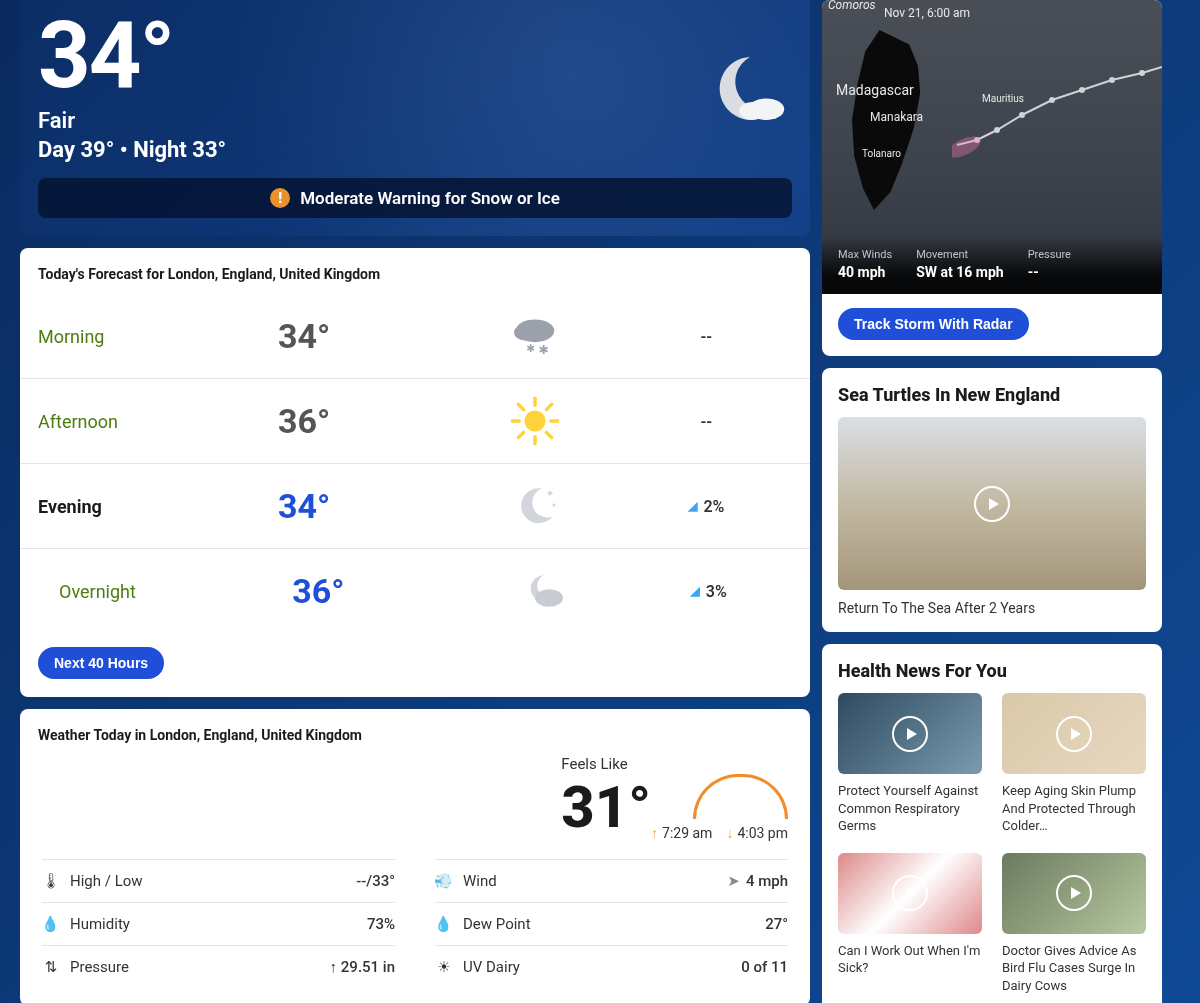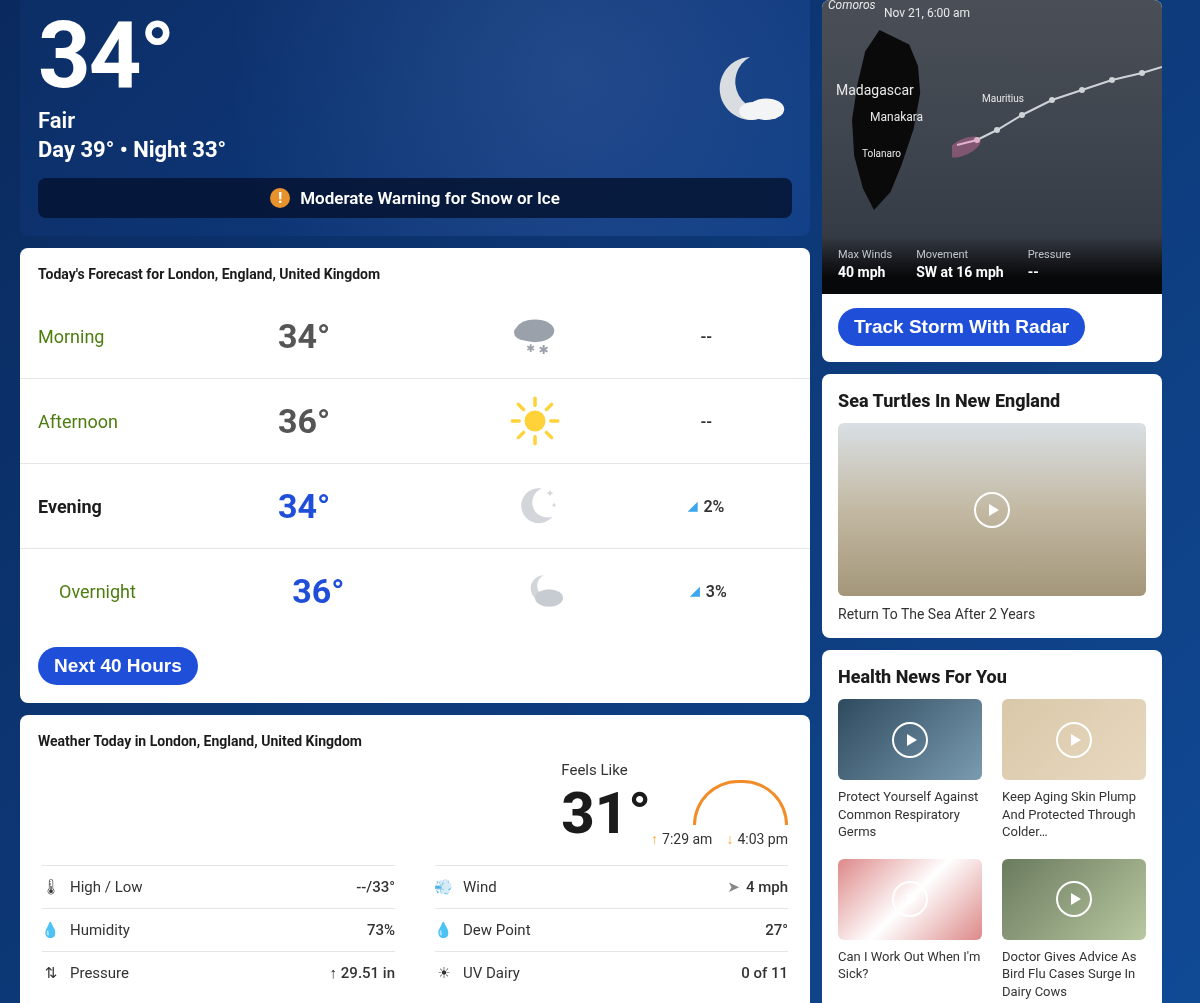--- a/index.html
+++ b/index.html
@@ -67,21 +67,21 @@
   .fc-row.current .label { font-weight: 700; color: #1b1b1b; }
   .fc-row .tmp { font-size: 34px; font-weight: 700; color: #555; }
   .fc-row.current .tmp { color: #1f4fd9; }
   .fc-row.future .tmp { color: #1f4fd9; }
   .fc-row .icon-cell { display:flex; justify-content:center; }
   .fc-row .precip { font-size: 16px; font-weight:600; color:#333; display:flex; align-items:center; gap:6px; justify-content:center; }
   .fc-row .precip .drop { color:#3aa7f0; font-size:12px; }
   .pill-btn {
     display:inline-block; background:#1f4fd9; color:#fff;
     border:none; border-radius:20px; padding:8px 16px;
-    font-size:19px; font-weight:700; margin:14px 0 0 18px; cursor:pointer;
+    font-size:14px; font-weight:700; margin:14px 0 0 18px; cursor:pointer;
   }
 
   
   .wt-top { display:flex; justify-content:flex-end; padding:0 22px; align-items:flex-end; }
   .wt-feels .lbl { font-size:15px; color:#333; }
   .wt-feels .val { font-size:58px; font-weight:800; }
   .wt-sun { text-align:right; }
   .wt-sun .arc {
     width:95px; height:45px; border:3px solid #f28c28; border-bottom:none;
     border-top-left-radius:95px; border-top-right-radius:95px;

